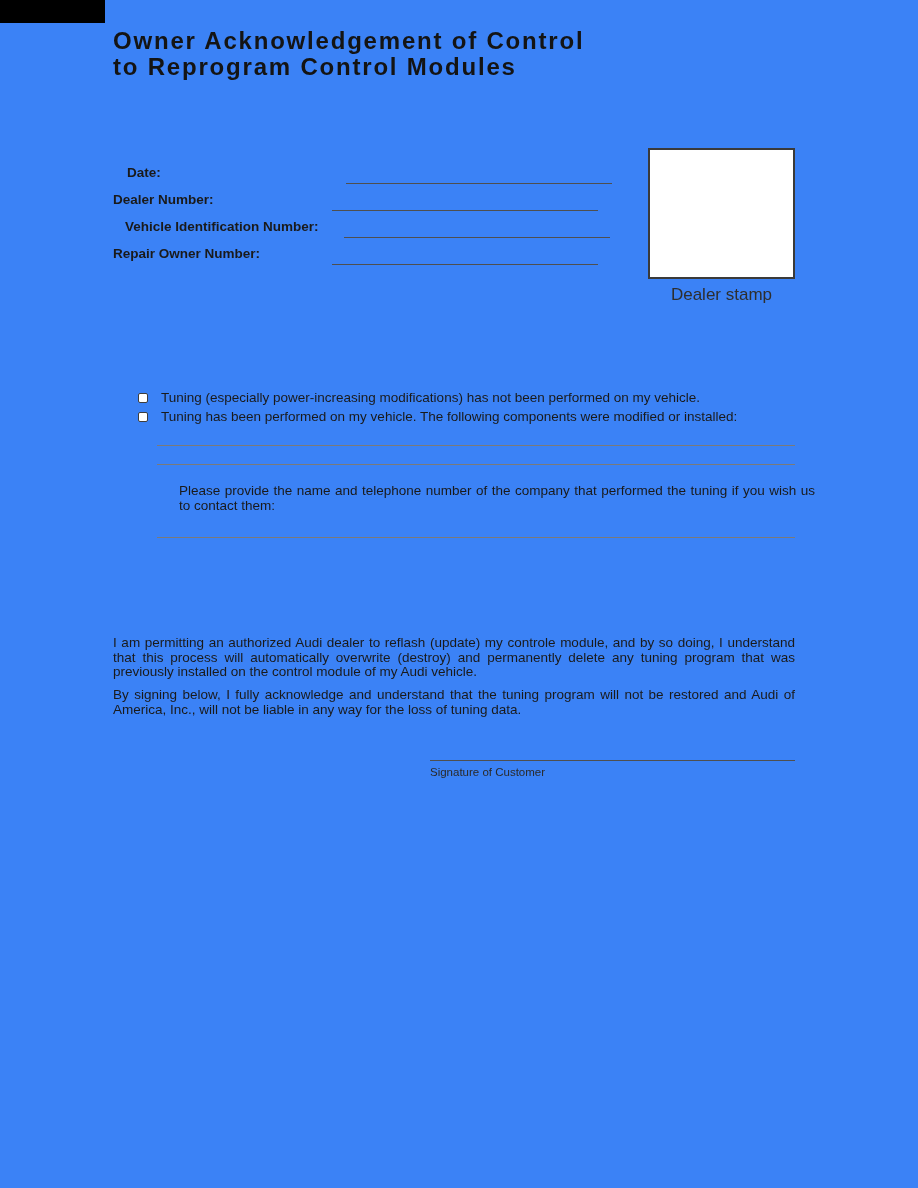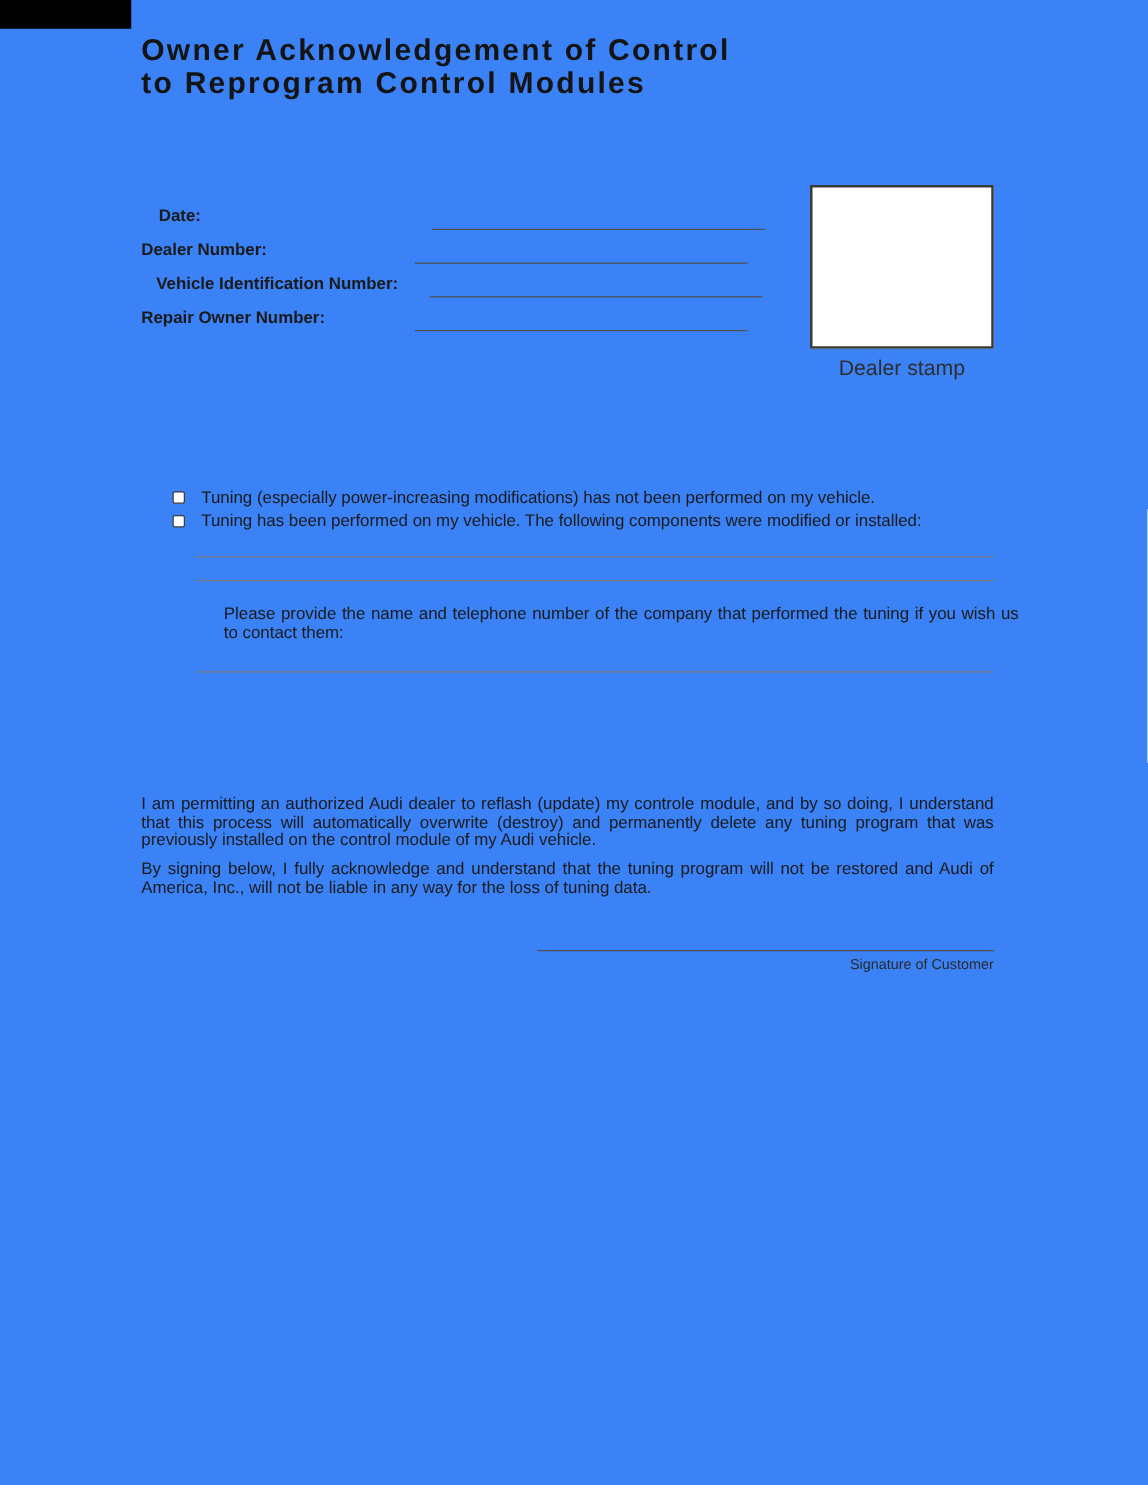--- a/index.html
+++ b/index.html
@@ -131,21 +131,21 @@
   .signature-line {
     position: absolute;
     left: 430px; top: 760px;
     width: 365px; height: 0;
     border-top: 1.4px solid #4f4f4f;
   }
   .signature-label {
     position: absolute;
     left: 430px; top: 766px;
     width: 365px;
-    text-align: right;
+    text-align: left;
     font-size: 11.5px;
     color: #2a2a2a;
   }
 </style>
 </head>
 <body>
 
 <div class="page">
 
   <div class="scan-artifact"></div>

